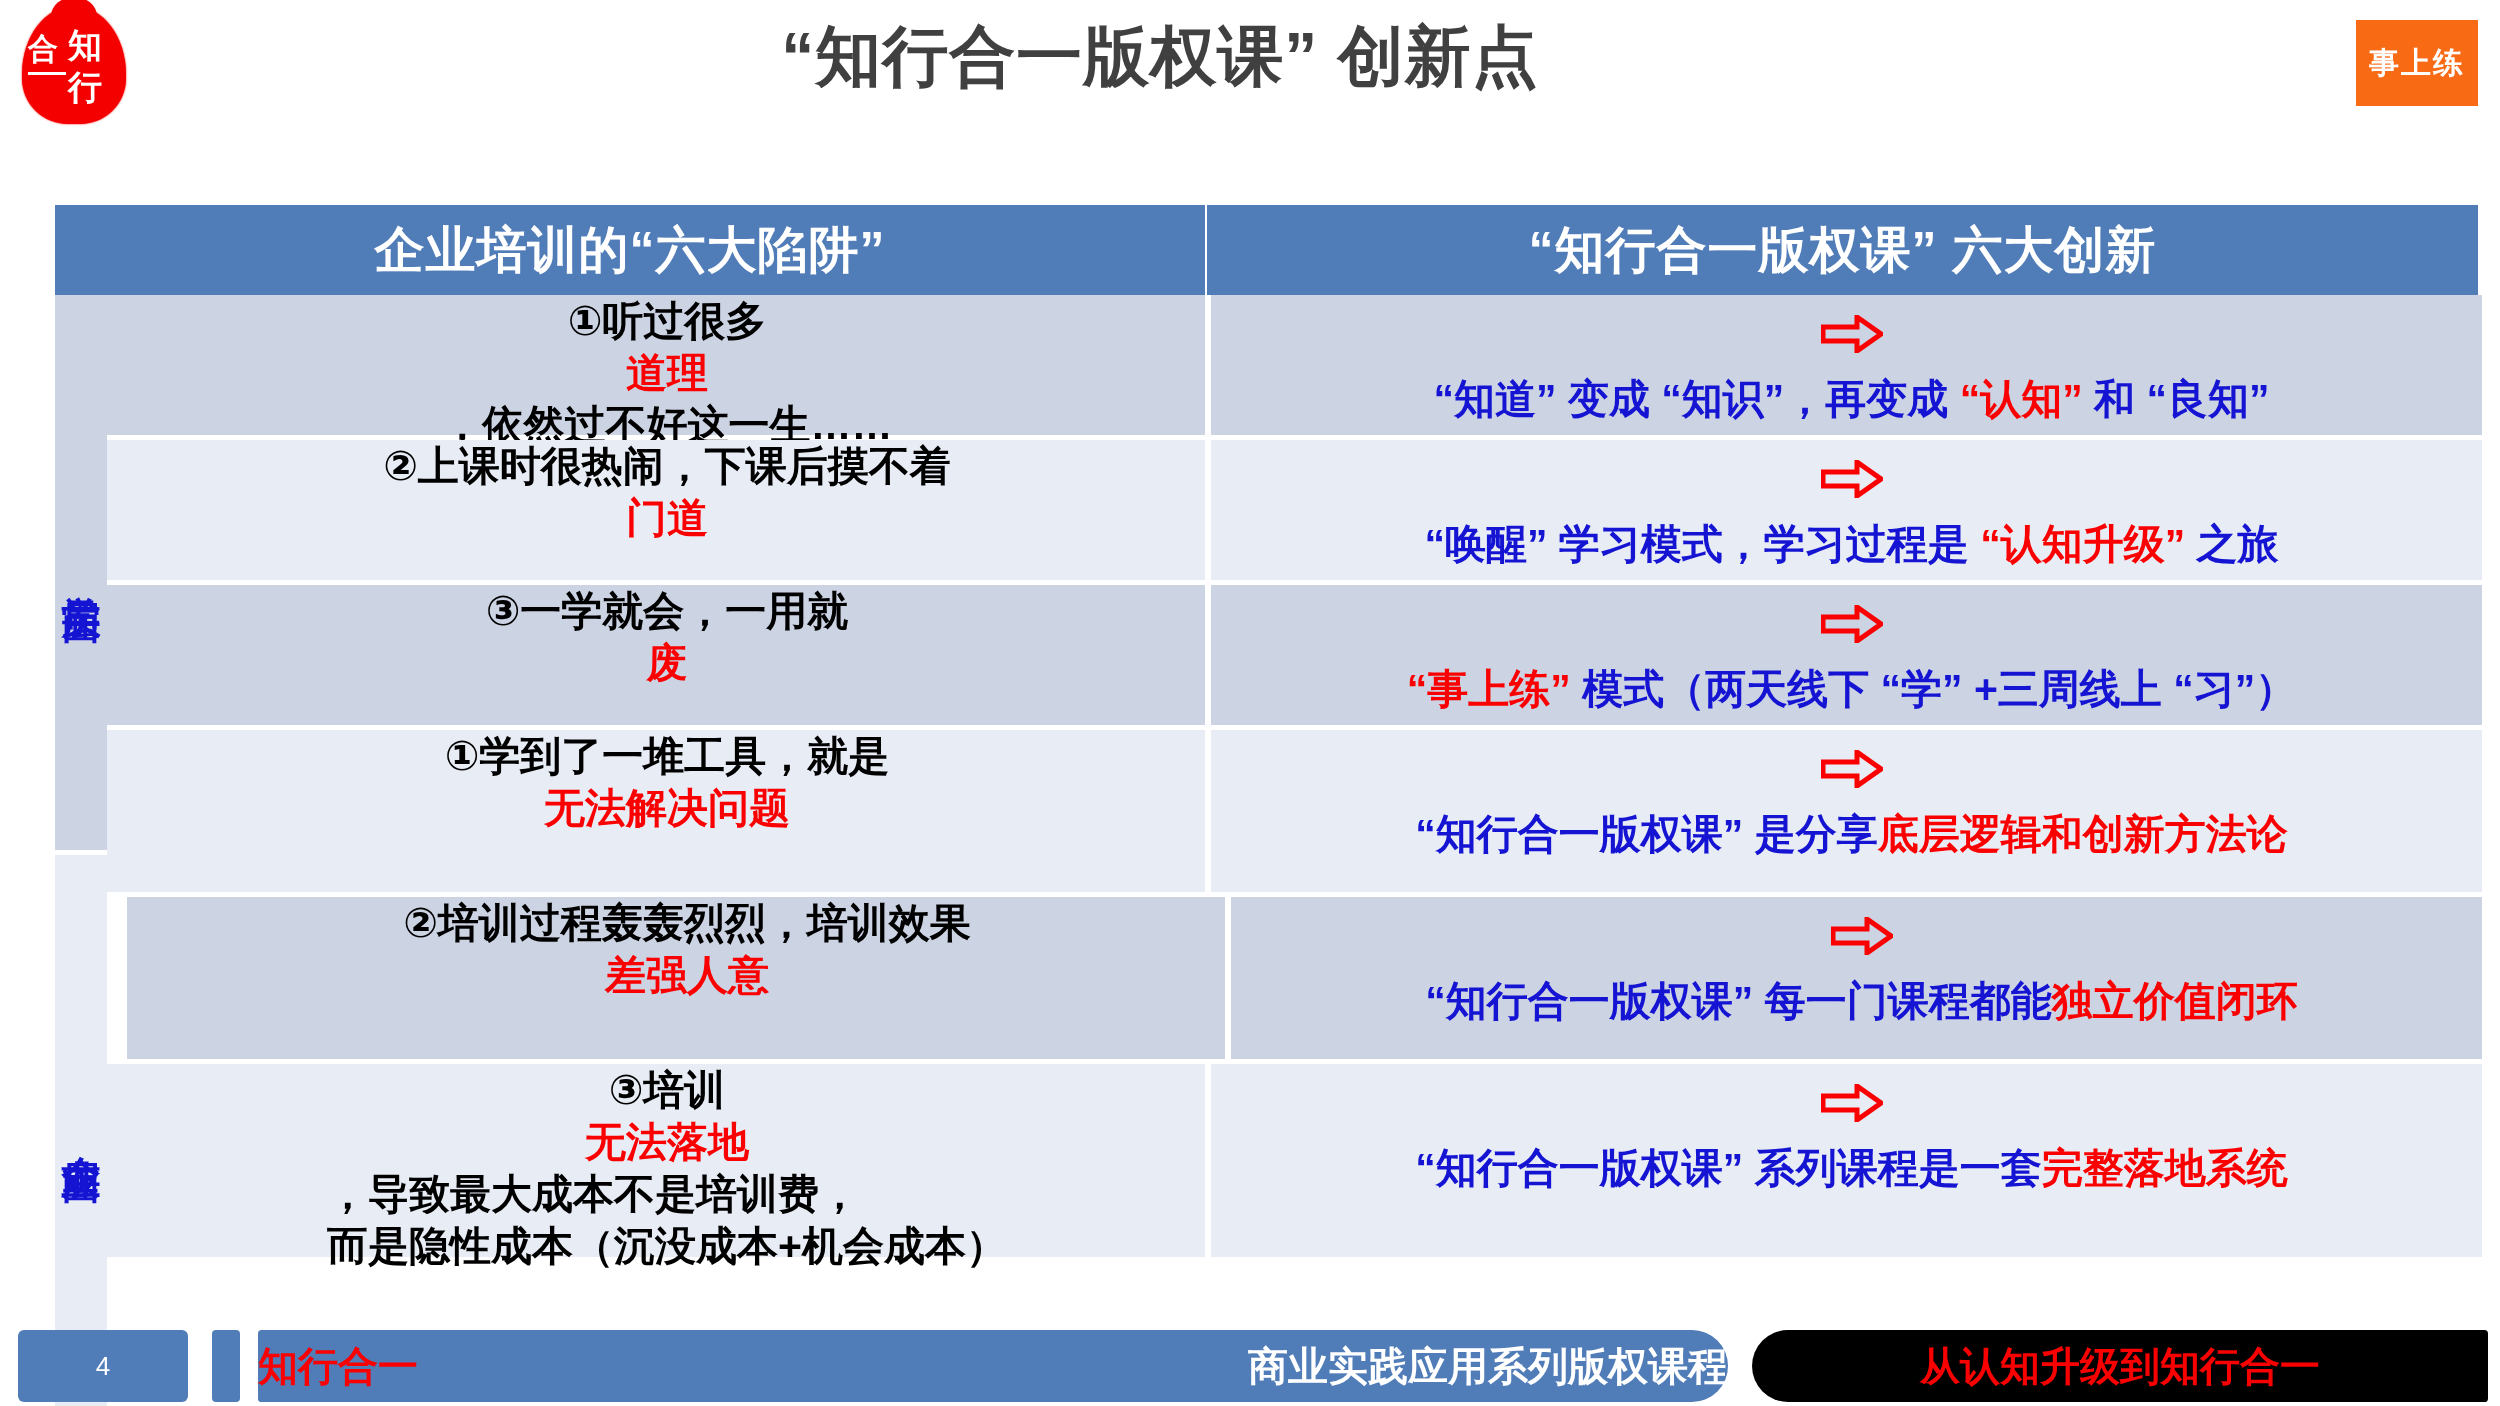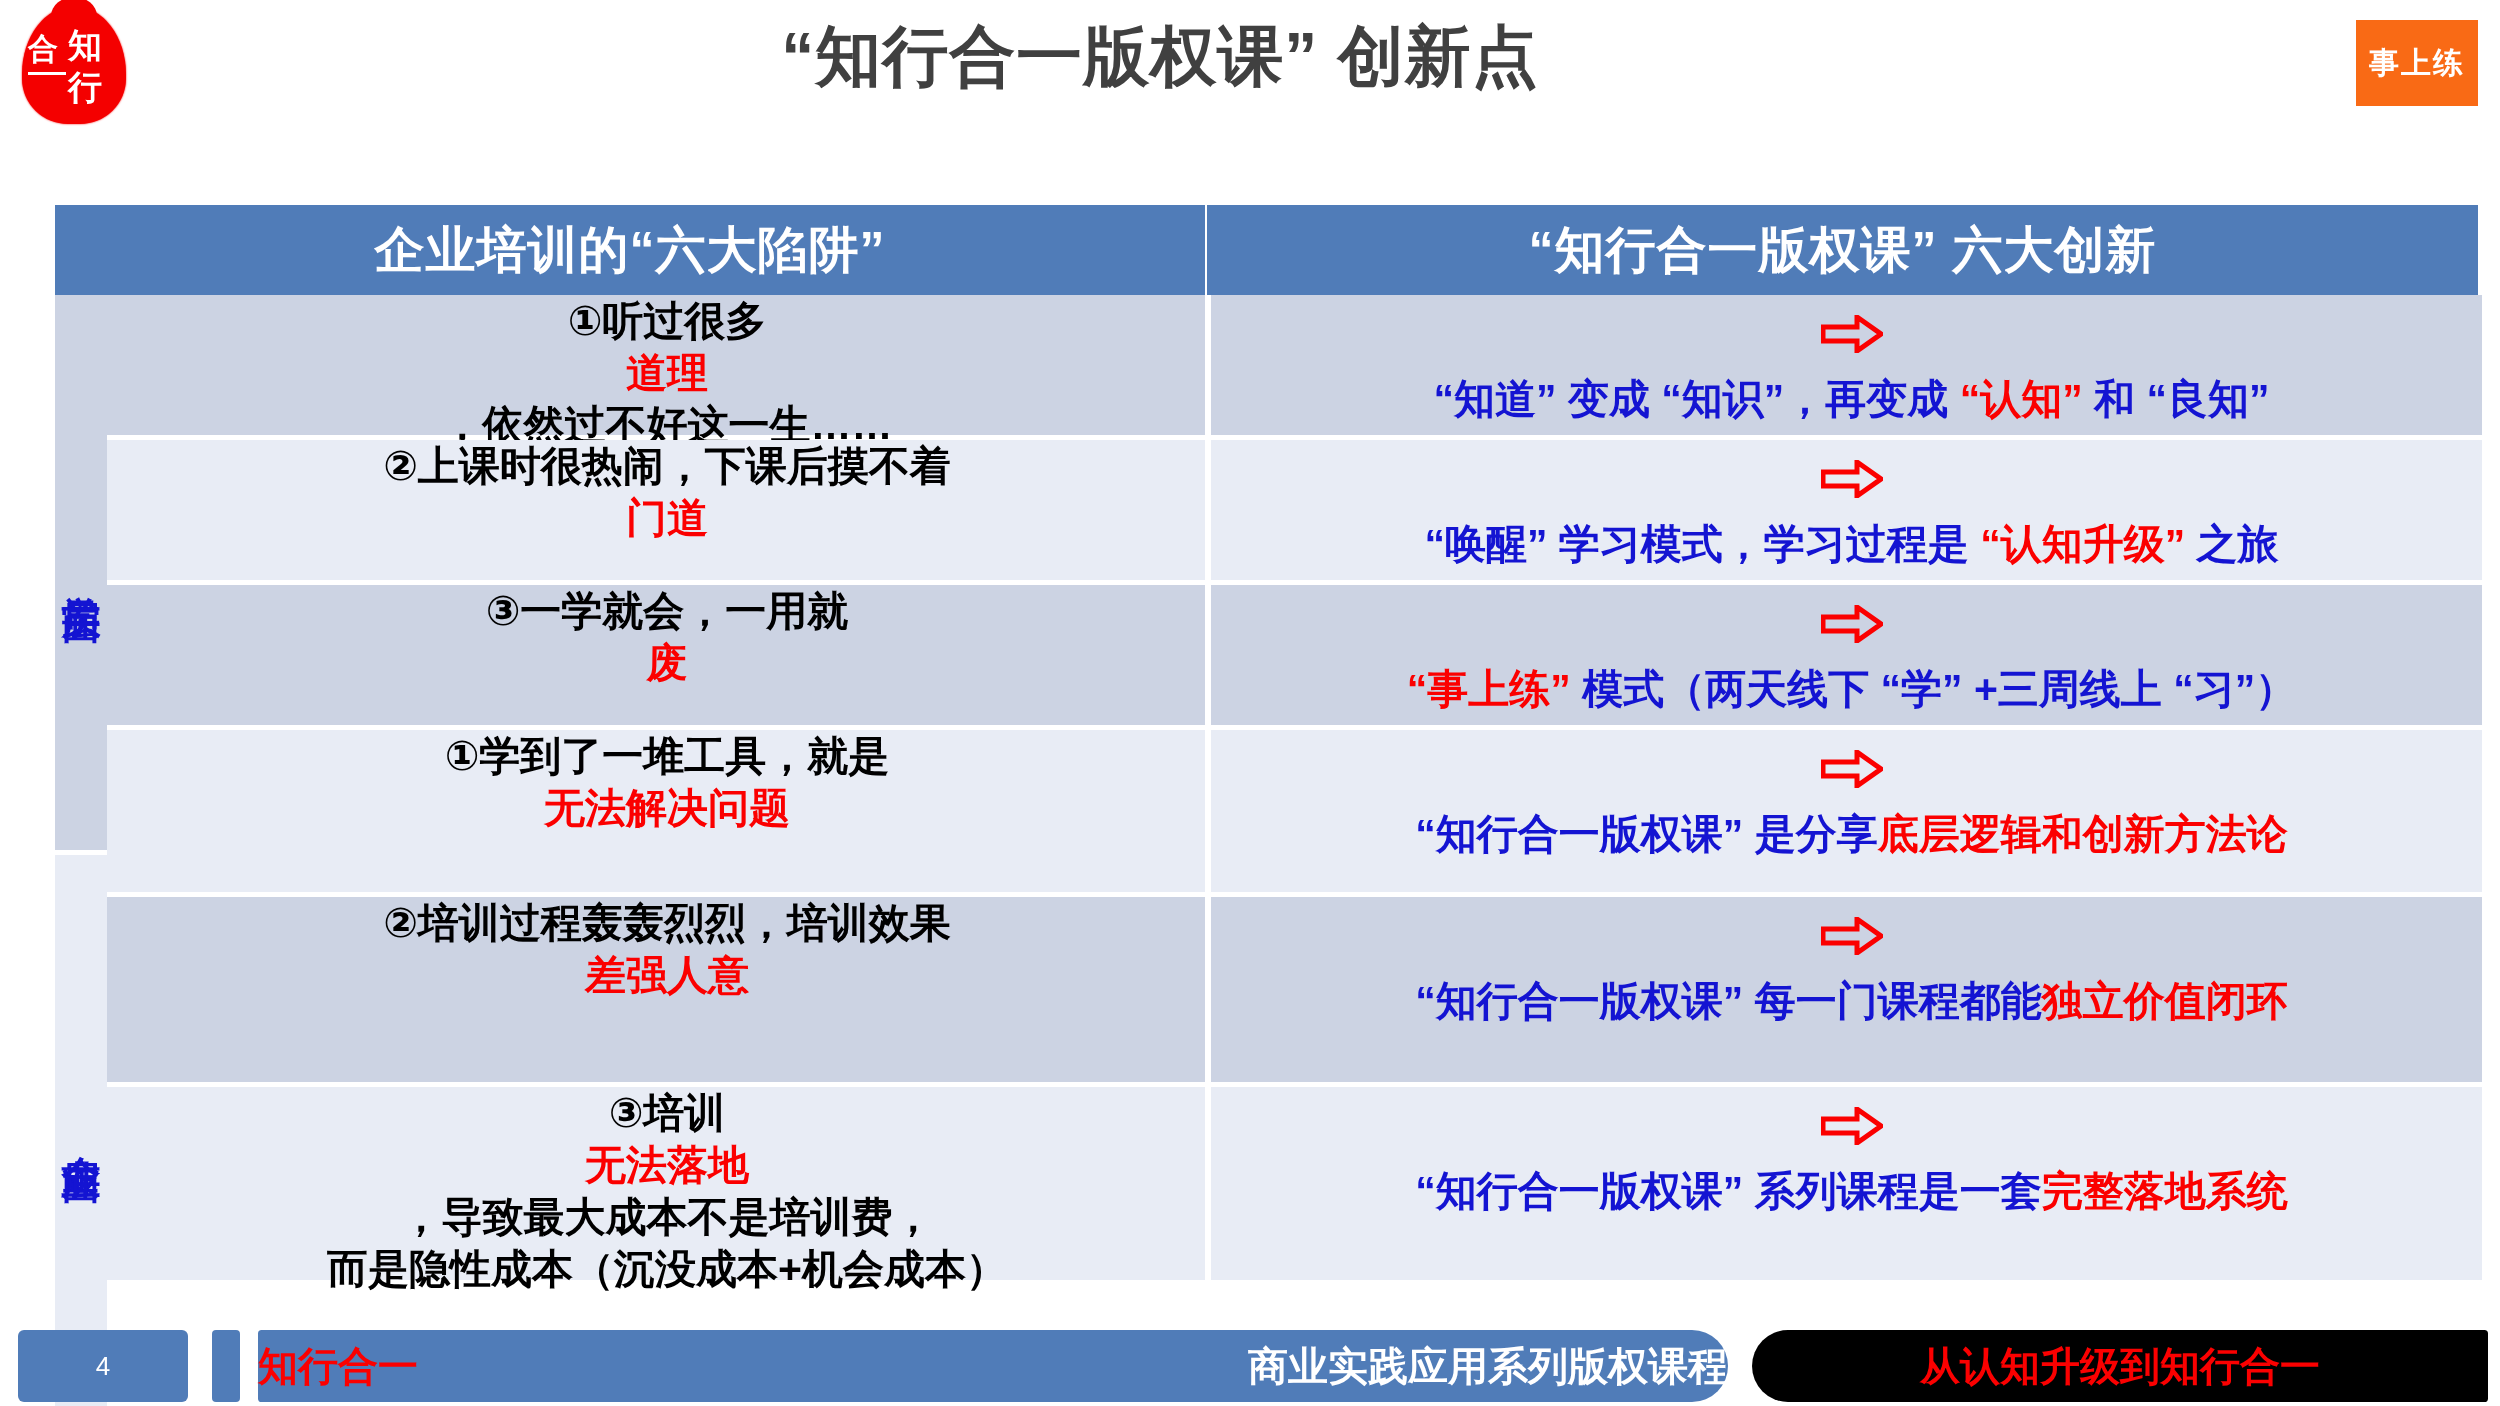--- a/index.html
+++ b/index.html
@@ -153,21 +153,21 @@
     line-height: 52px;
   }
   .cell.right {
     flex: 1;
     font-size: 41px;
     color: #1414d2;
     padding-left: 10px;
     line-height: 52px;
   }
   .shade-a .cell { background: #ccd3e3; }
-  .shade-b .cell { background: #e8ecf5; text-align: center; }
+  .shade-b .cell { background: #e8ecf5; }
 
   .red { color: #fb0000; }
   .blue { color: #1414d2; }
 
   
   .arrow {
     flex: 0 0 78px;
     width: 78px;
     height: 100%;
     position: relative;
@@ -319,21 +319,21 @@
           </div>
           <div class="cell right">
             <span class="arrow">
               <svg width="62" height="38" viewBox="0 0 62 38">
                 <path d="M2 12 L36 12 L36 2 L60 19 L36 36 L36 26 L2 26 Z" fill="none" stroke="#fb0000" stroke-width="5" stroke-linejoin="miter"></path>
               </svg>
             </span>
             <span class="rtext"><span class="blue">“知行合一版权课” 是分享</span><span class="red">底层逻辑和创新方法论</span></span>
           </div>
         </div>
-        <div class="trow shade-a" style="height: 185px;">
+        <div class="trow shade-a" style="height: 162px; margin-left: 20px;">
           <div class="cell left">
             <span class="">②培训过程轰轰烈烈，培训效果</span>
             <span class="red">差强人意</span>
           </div>
           <div class="cell right">
             <span class="arrow">
               <svg width="62" height="38" viewBox="0 0 62 38">
                 <path d="M2 12 L36 12 L36 2 L60 19 L36 36 L36 26 L2 26 Z" fill="none" stroke="#fb0000" stroke-width="5" stroke-linejoin="miter"></path>
               </svg>
             </span>

